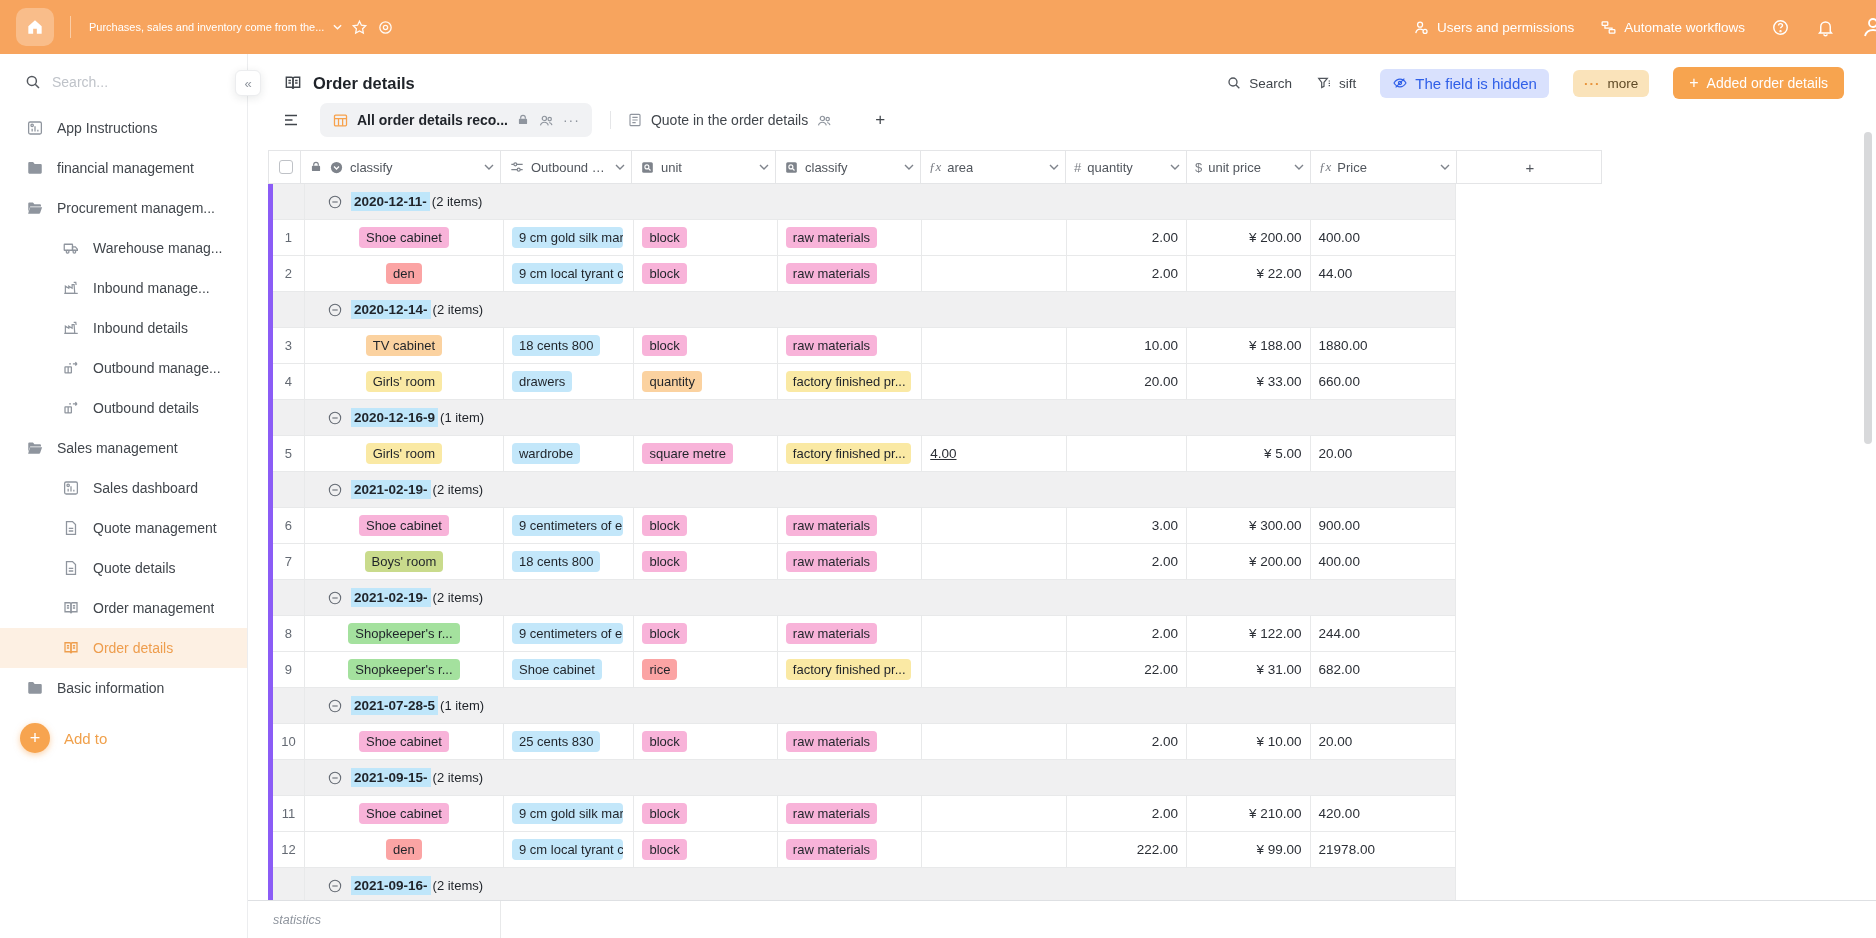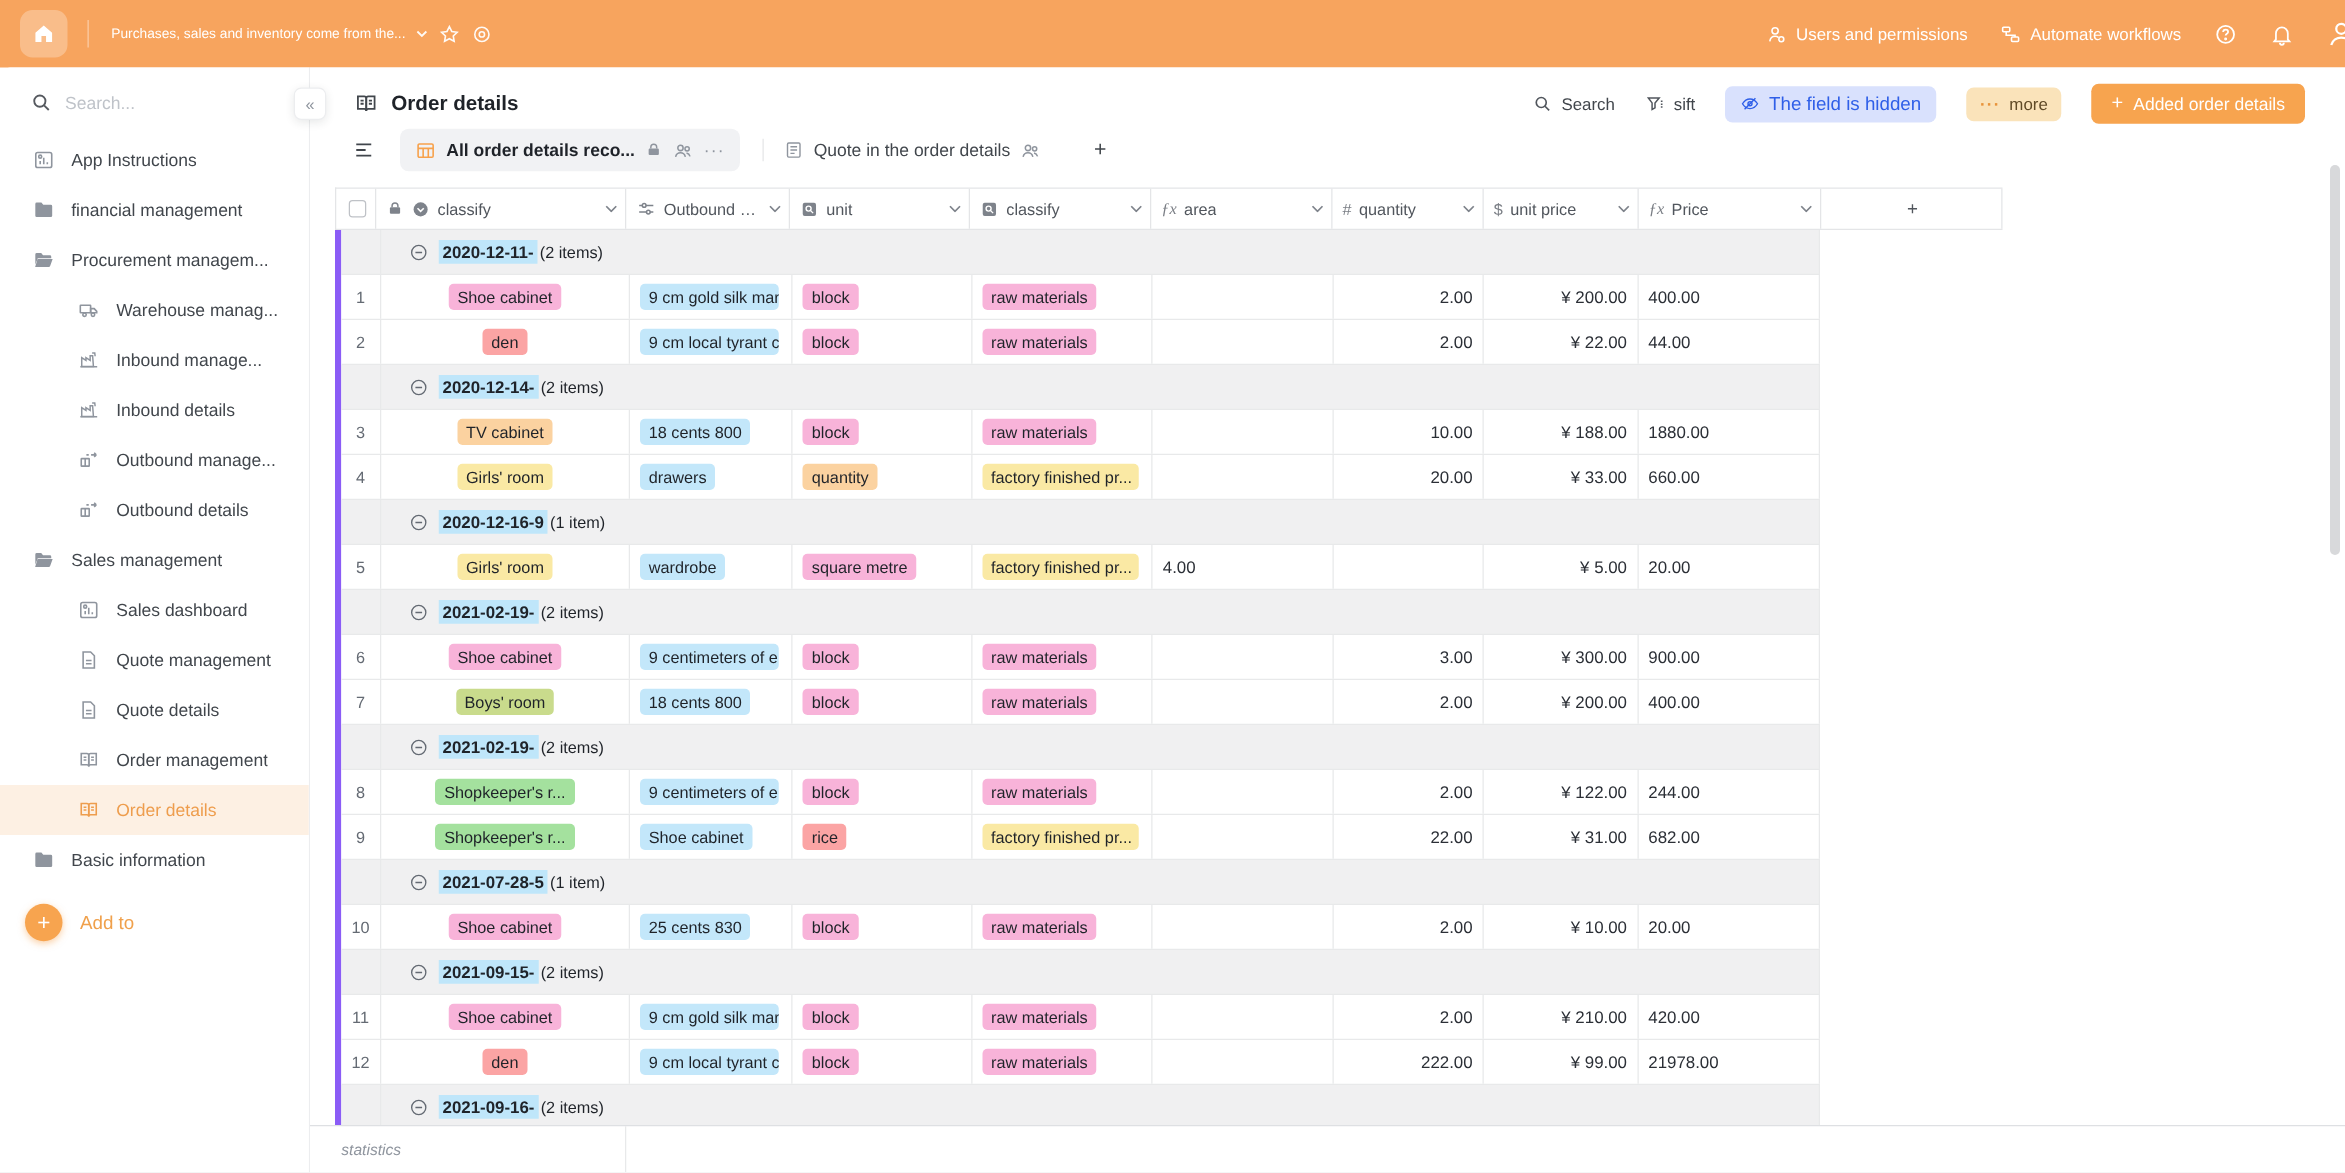--- a/index.html
+++ b/index.html
@@ -678,21 +678,21 @@
             </div>
             <div class="cell " style="width: 131px;">
               <span class="tag" style="background:#C3E7FA">wardrobe</span>
             </div>
             <div class="cell " style="width: 144px;">
               <span class="tag" style="background:#F8B3D9">square metre</span>
             </div>
             <div class="cell " style="width: 145px;">
               <span class="tag" style="background:#FAE9A4">factory finished pr...</span>
             </div>
-            <div class="cell " style="width: 145px;">4.00</div>
+            <div class="cell " style="width: 145px; text-decoration: underline;">4.00</div>
             <div class="cell right" style="width: 121px;"></div>
             <div class="cell right" style="width: 124px;">¥ 5.00</div>
             <div class="cell " style="width: 146px;">20.00</div>
           </div>
           <div class="row group">
             <div class="cell num" style="width:32px"></div>
             <div class="gcell">
               <span style="display:inline-flex;">
                 <span class="ic ">
                   <svg width="16" height="16" viewBox="0 0 24 24" fill="none" stroke="currentColor" stroke-width="1.6">

